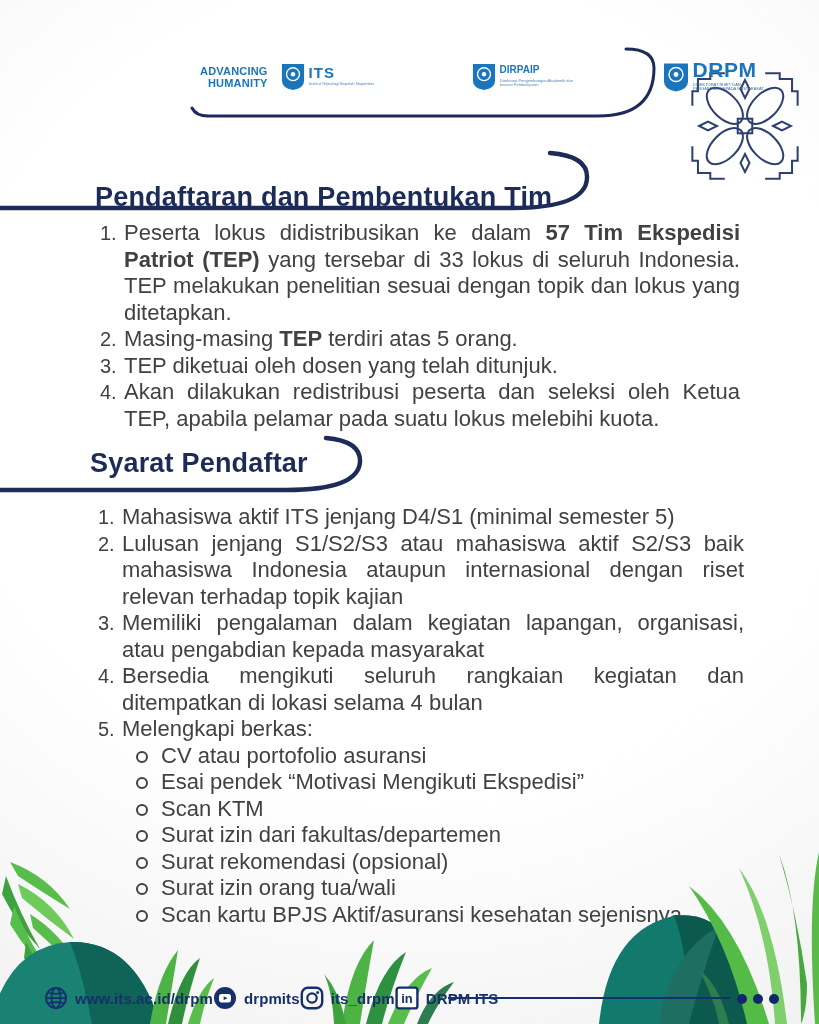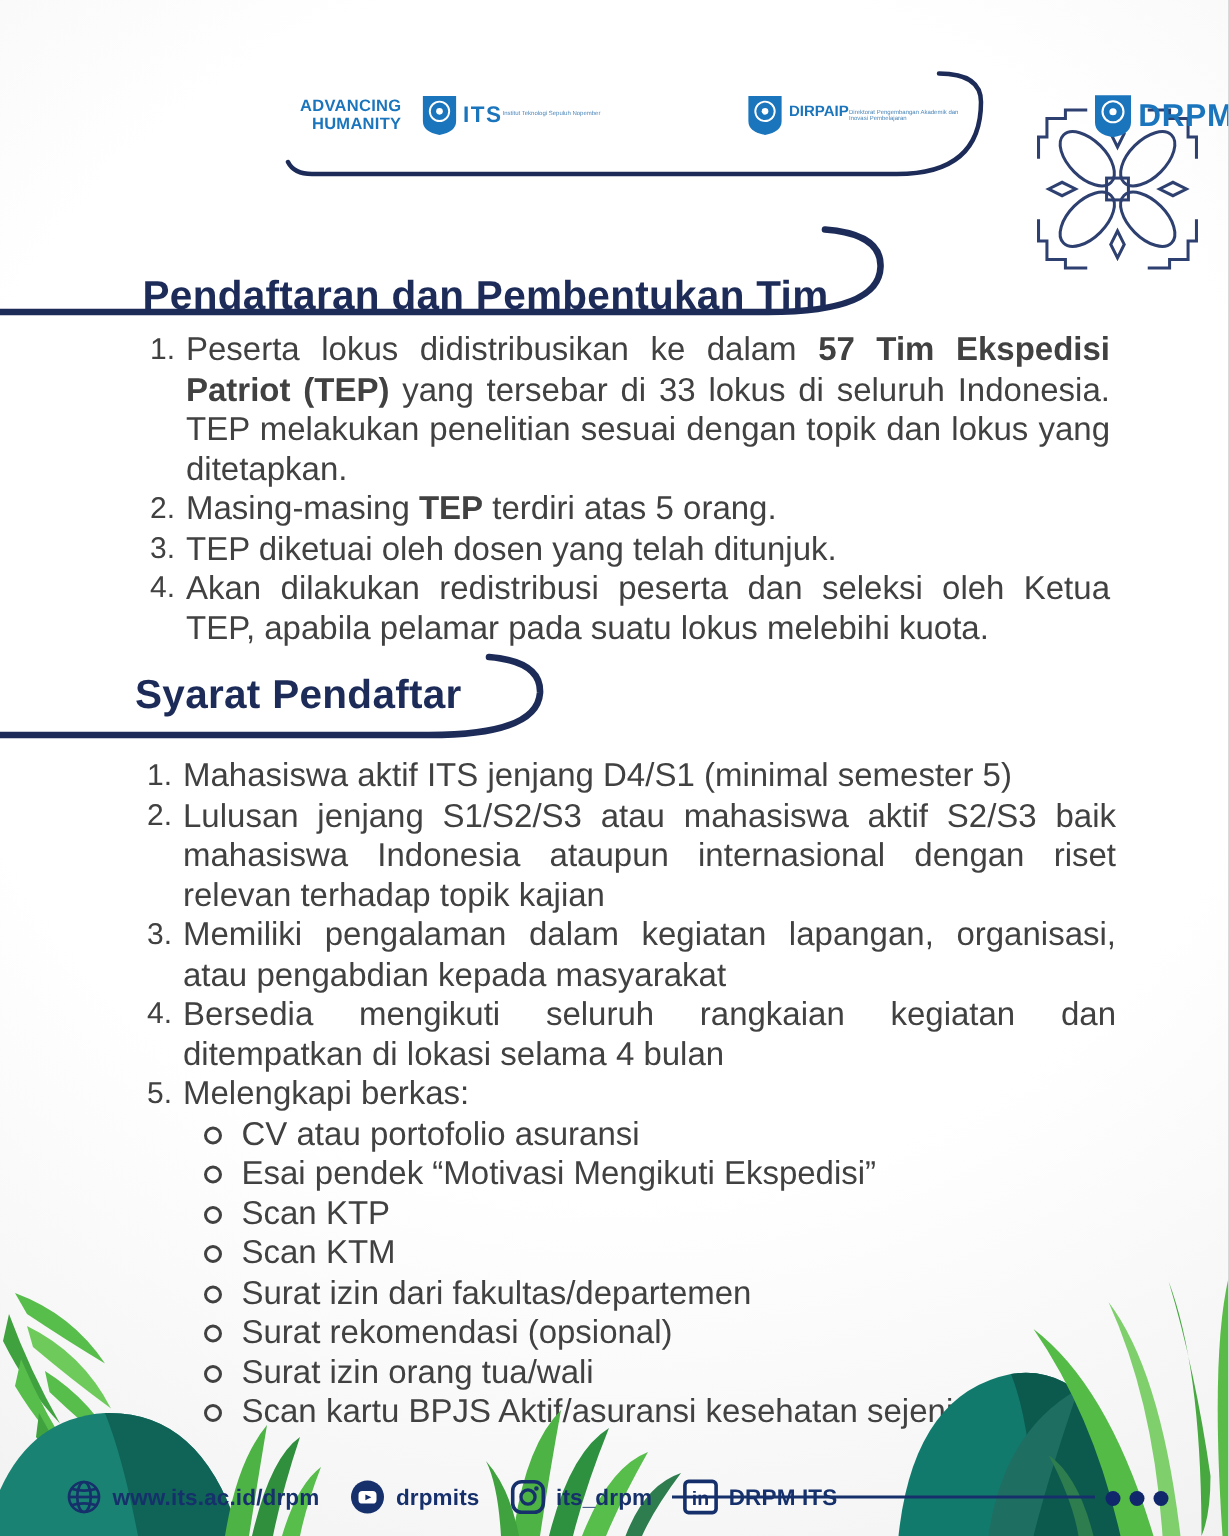--- a/index.html
+++ b/index.html
@@ -9,21 +9,21 @@
     background:
       radial-gradient(ellipse 130% 95% at 50% 38%, #ffffff 42%, #f4f4f4 70%, #e7e7e7 96%, #dedede 100%);
   }
   
   .logo-bar{position:absolute;left:200px;top:50px;width:430px;height:54px;
     display:flex;align-items:center;gap:13px;z-index:3;}
   .logo-curve{position:absolute;left:190px;top:46px;z-index:2;pointer-events:none;}
   .tagline{display:flex;flex-direction:column;align-items:flex-end;color:#1b75bc;
     font-weight:bold;font-size:11px;line-height:12px;letter-spacing:.2px;}
   .lg{display:flex;align-items:center;gap:4px;}
-  .lg-col{display:flex;flex-direction:row;justify-content:flex-end;}
+  .lg-col{display:flex;flex-direction:column;justify-content:flex-end;}
   .its-name{color:#1b75bc;font-weight:bold;font-size:15px;line-height:14px;letter-spacing:1px;}
   .dirpaip-name{color:#1b75bc;font-weight:bold;font-size:10px;line-height:11px;}
   .drpm-name{color:#1b75bc;font-weight:bold;font-size:21px;line-height:19px;letter-spacing:.5px;}
   .micro{font-size:8px;color:#4b86b9;line-height:8px;transform:scale(.5);transform-origin:left center;width:150px;white-space:normal;}
   .micro.up{color:#2b6ca8;}
   
   .ornament{position:absolute;right:18px;top:70px;z-index:1;}
   
   .h-deco{position:absolute;left:0;z-index:1;pointer-events:none;}
   .h-deco.h1d{top:150px;}
@@ -37,21 +37,21 @@
   .list2{left:98px;top:504px;width:646px;}
   ol.main{margin:0;padding:0;list-style:none;}
   li.mrow{display:flex;align-items:flex-start;}
   .num{flex:0 0 24px;font-size:20px;}
   .txt{flex:1;text-align:justify;}
   .txt .b{font-weight:bold;}
   ul.sub{margin:0;padding:0 0 0 38px;list-style:none;}
   ul.sub li{display:flex;align-items:flex-start;gap:13px;}
   .bullet{flex:0 0 8px;width:8px;height:8px;border:2px solid #414141;border-radius:50%;margin-top:8px;}
   
-  .footer{position:absolute;left:44px;bottom:14px;display:flex;align-items:center;gap:20px;z-index:6;}
+  .footer{position:absolute;left:44px;bottom:14px;display:flex;align-items:center;z-index:6;}
   .f-item{display:flex;align-items:center;gap:7px;}
   .f-label{color:#16306b;font-weight:bold;font-size:15px;letter-spacing:.1px;}
   .f-line{position:absolute;left:448px;bottom:25px;width:282px;height:2px;background:#16306b;z-index:6;}
   .f-dots{position:absolute;left:737px;bottom:20px;display:flex;gap:6px;z-index:6;}
   .f-dots i{width:10px;height:10px;border-radius:50%;background:#10276b;display:block;}
   
   .leaves{position:absolute;z-index:4;pointer-events:none;}
   .leaves.left{left:0;bottom:0;}
   .leaves.mid{left:322px;bottom:0;}
   .leaves.right{right:0;bottom:0;}
@@ -199,24 +199,20 @@
           <li>
             <span class="bullet"></span>
             <span>CV atau portofolio asuransi</span>
           </li>
           <li>
             <span class="bullet"></span>
             <span>Esai pendek “Motivasi Mengikuti Ekspedisi”</span>
           </li>
           <li>
             <span class="bullet"></span>
-            <span>Scan KTP</span>
-          </li>
-          <li>
-            <span class="bullet"></span>
             <span>Scan KTM</span>
           </li>
           <li>
             <span class="bullet"></span>
             <span>Surat izin dari fakultas/departemen</span>
           </li>
           <li>
             <span class="bullet"></span>
             <span>Surat rekomendasi (opsional)</span>
           </li>

